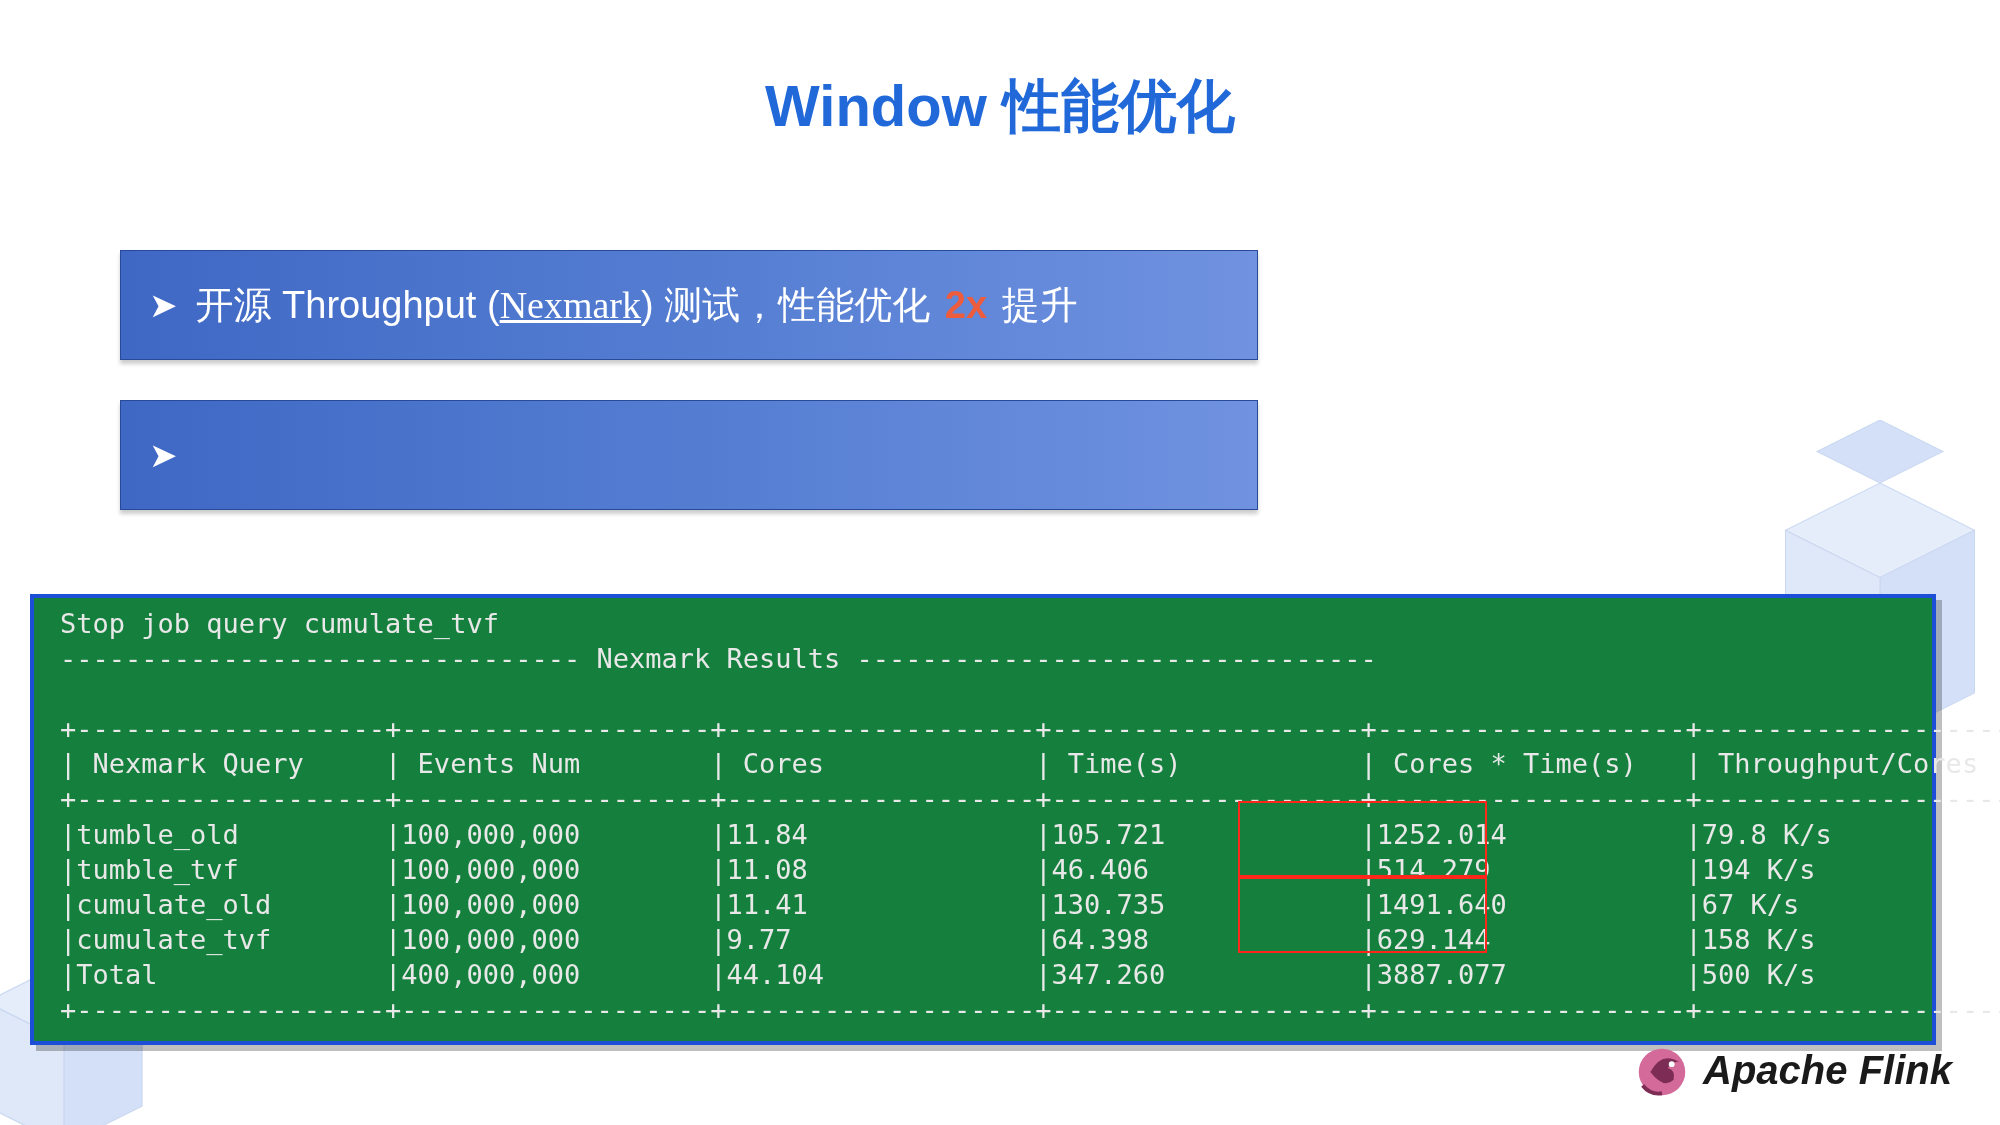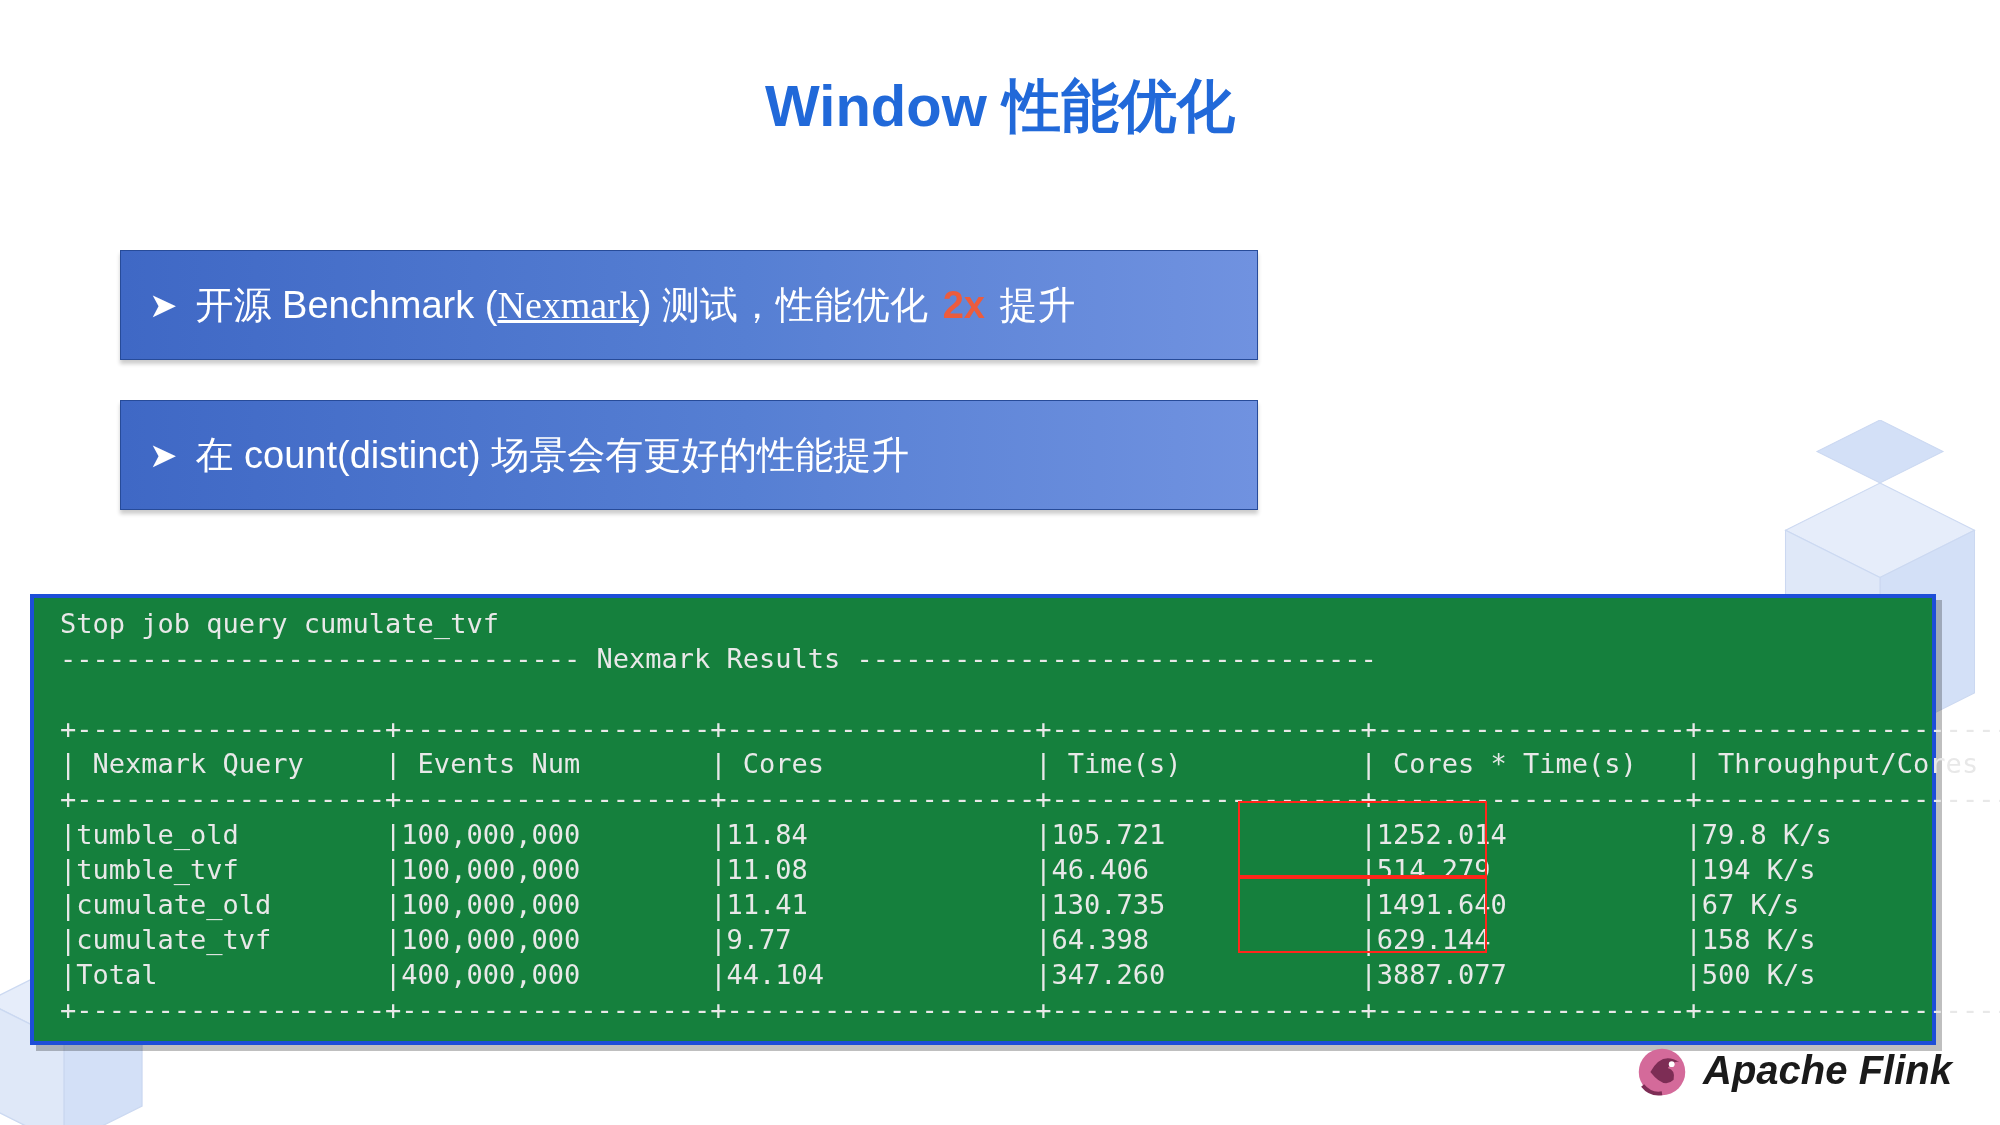--- a/index.html
+++ b/index.html
@@ -157,27 +157,26 @@
         <polygon points="90,-60 150,-30 90,0 30,-30" fill="#b7cdf2" stroke="#a9bfe8"></polygon>
       </g>
     </svg>
   </div>
 
   <div class="title">Window 性能优化</div>
 
   <div class="callout callout-1">
     <span class="arrow">➤</span>
     <span>
-      <span>开源 Benchmark (</span><span class="u">Nexmark</span><span>) 测试，性能优化 </span><span class="red">2x</span><span> 提升</span>
+      <span>开源 Throughput (</span><span class="u">Nexmark</span><span>) 测试，性能优化 </span><span class="red">2x</span><span> 提升</span>
     </span>
   </div>
 
   <div class="callout callout-2">
     <span class="arrow">➤</span>
-    <span>在 count(distinct) 场景会有更好的性能提升</span>
   </div>
 
   <div class="terminal-wrap">
     <div class="terminal" id="term">Stop job query cumulate_tvf
 -------------------------------- Nexmark Results --------------------------------
 
 +-------------------+-------------------+-------------------+-------------------+-------------------+-------------------+
 | Nexmark Query     | Events Num        | Cores             | Time(s)           | Cores * Time(s)   | Throughput/Cores  |
 +-------------------+-------------------+-------------------+-------------------+-------------------+-------------------+
 |tumble_old         |100,000,000        |11.84              |105.721            |1252.014           |79.8 K/s           |

